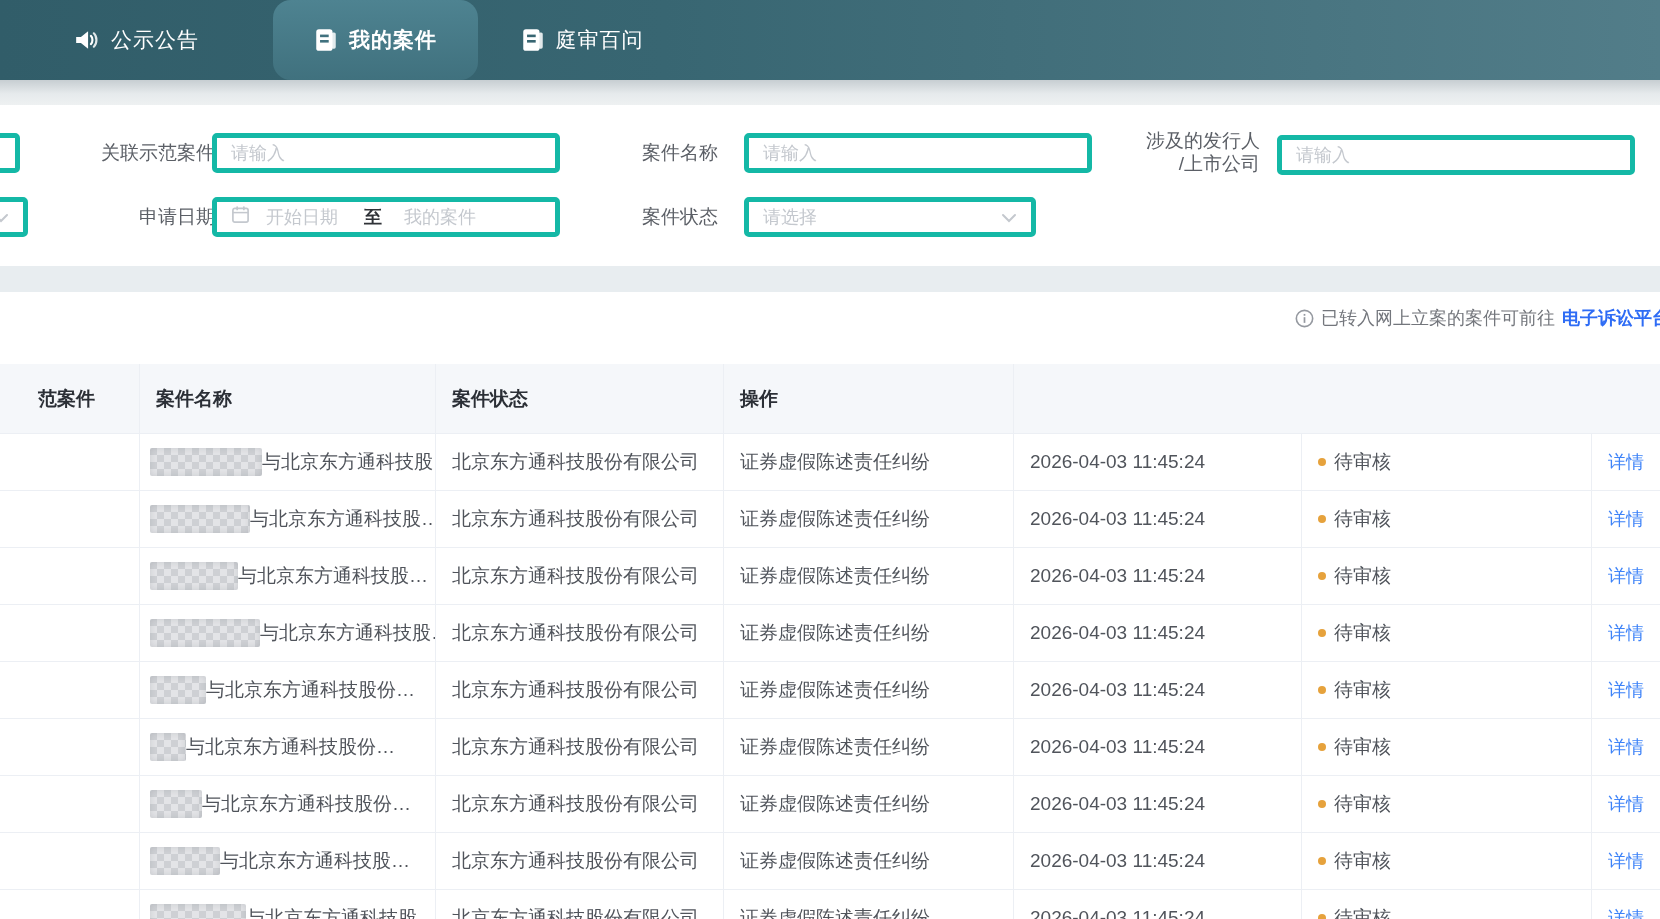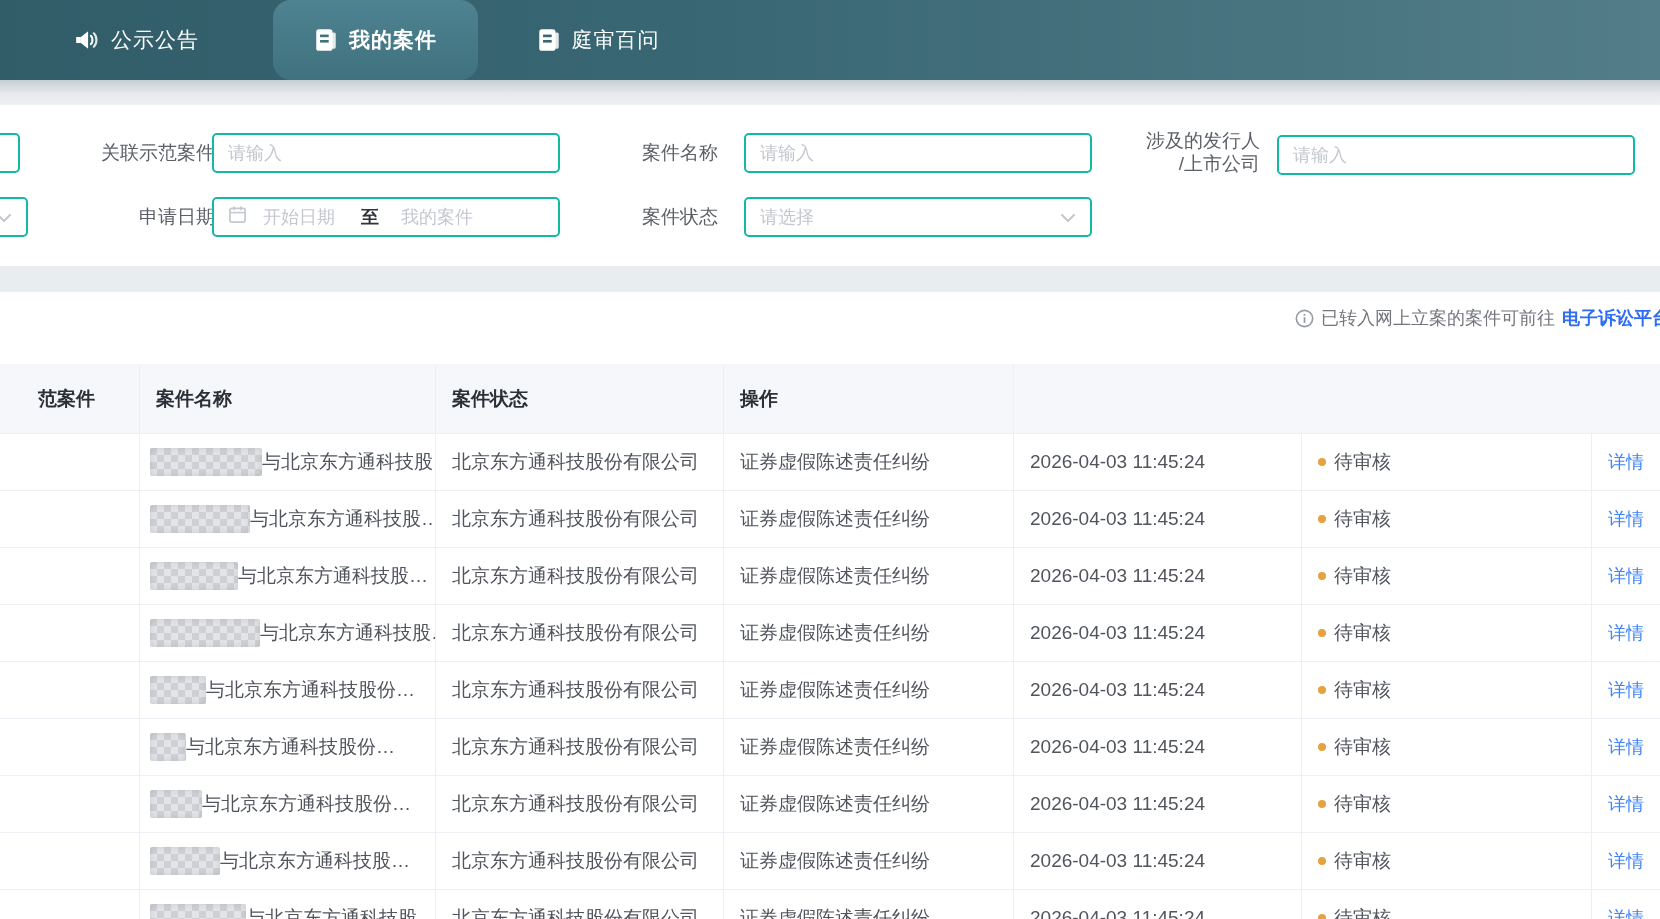--- a/index.html
+++ b/index.html
@@ -14,35 +14,35 @@
     position:absolute; left:0; top:0; width:1660px; height:80px;
     background:linear-gradient(90deg,#315d69 0%,#386672 40%,#527d89 100%);
     display:flex;
   }
   .nav-tab {
     height:80px; display:flex; align-items:center; justify-content:center;
     gap:11px; color:#fff; font-size:21px; letter-spacing:1px; cursor:pointer;border-radius:18px;
   }
   .nav-tab.t1 { width:273px; }
   .nav-tab.t2 { width:205px; }
-  .nav-tab.t3 { width:208px;margin-left:16px; }
+  .nav-tab.t3 { width:208px; }
   .nav-tab.active { background:linear-gradient(180deg,#4e8391 0%,#40717e 100%);font-weight:bold; }
   .nav-tab svg { display:block; }
   .nav-strip {
     position:absolute; left:0; top:80px; width:1660px; height:25px;
     background:linear-gradient(180deg,#c7ced2 0%,#e6eaec 55%,#eef1f2 100%);
   }
   
   .f-label {
     position:absolute; text-align:right; font-size:19px; color:#5b5f66;
     line-height:24px;
   }
   .f-input {
     position:absolute; height:40px; background:#fff;
-    border:2px solid #14b8a6; border-radius:5px;
+    border:5px solid #14b8a6; border-radius:5px;
     display:flex; align-items:center; padding:0 14px;
     font-size:18px; color:#c4c8ce;
   }
   .f-input .ph { color:#c4c8ce; }
   .dark-sep { color:#2f3237; font-weight:bold; margin:0 22px 0 26px; }
   .chev { margin-left:auto; }
   
   .band { position:absolute; left:0; top:266px; width:1660px; height:26px; background:#e8edf0; }
   .info-bar {
     position:absolute; top:306px; right:-10px; display:flex; align-items:center;
@@ -144,21 +144,21 @@
         <line x1="13.5" y1="1.5" x2="13.5" y2="5.5" stroke="#c4c8ce" stroke-width="1.8"></line>
         <line x1="2" y1="8" x2="18" y2="8" stroke="#c4c8ce" stroke-width="1.6"></line>
       </svg>
   </span>
   <span class="ph">开始日期</span>
   <span class="dark-sep">至</span>
   <span class="ph">我的案件</span>
 </div>
 
 <div class="f-label" style="left:540px; top:205px; width:178px;">案件状态</div>
-<div class="f-input" style="left:744px; top:197px; width:348px;">
+<div class="f-input" style="left:744px; top:197px; width:292px;">
   <span class="ph">请选择</span>
   <span class="chev">
     <svg width="16" height="10" viewBox="0 0 16 10">
         <polyline points="2,2 8,8 14,2" fill="none" stroke="#c4c8ce" stroke-width="2" stroke-linecap="round"></polyline>
       </svg>
   </span>
 </div>
 
 <div class="band"></div>
 <div class="info-bar">

